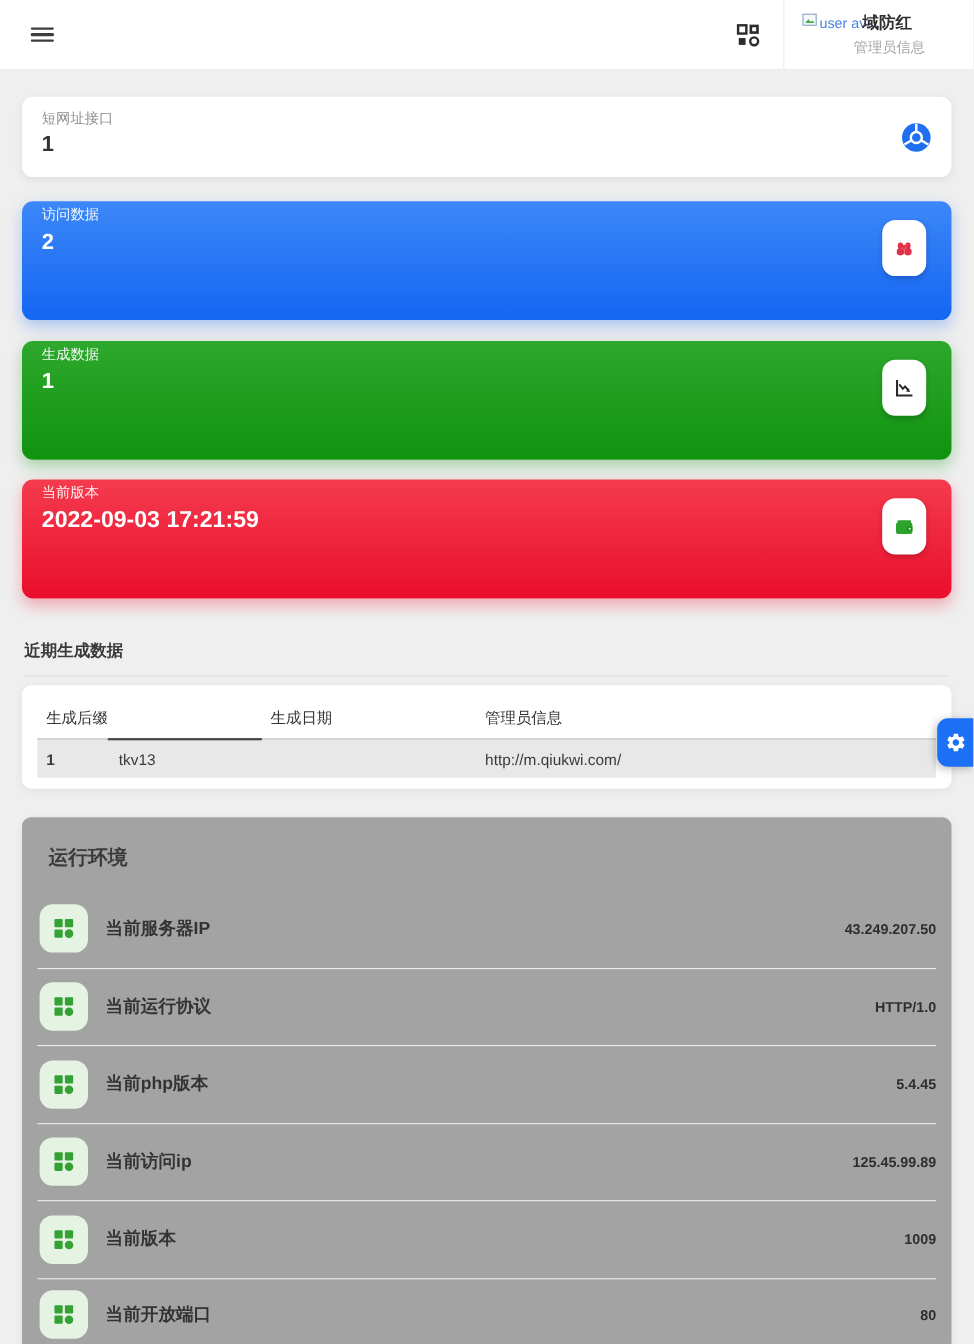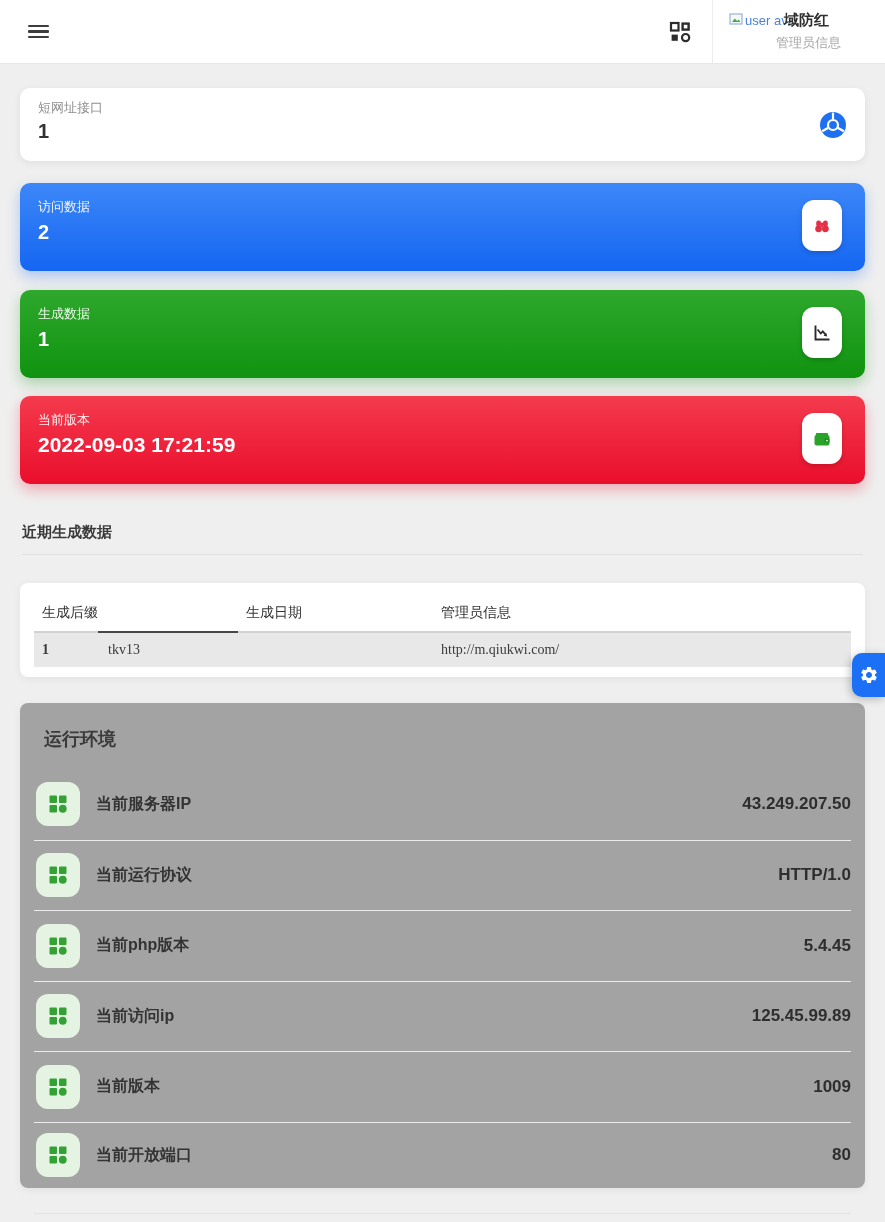--- a/index.html
+++ b/index.html
@@ -23,40 +23,40 @@
   .user-name { font-size:15px; font-weight:700; color:#2f2f2f; margin-left:-7px; position:relative; z-index:2; }
   .user-role { font-size:13px; color:#a6a6a6; text-align:right; margin-top:3px; }
   
   .content { padding:24px 20px 0; position:relative; }
   .stat { border-radius:10px; position:relative; padding:12px 18px 0; }
   .stat .s-label { font-size:13px; line-height:15px; }
   .stat .s-value { font-size:20px; line-height:24px; font-weight:700; margin-top:4px; }
   .stat.white { background:#fff; height:73px; margin-bottom:22px; box-shadow:0 2px 8px rgba(0,0,0,.07); }
   .stat.white .s-label { color:#8f8f8f; }
   .stat.white .s-value { color:#323232; font-weight:600; }
-  .stat.colored { height:88px; padding-top:16px; color:#fff; }
+  .stat.colored { height:108px; padding-top:4px; color:#fff; }
   .stat.colored .s-label { color:rgba(255,255,255,.93); }
   .stat.colored .s-value { line-height:26px; margin-top:5px; }
   .stat.blue { background:linear-gradient(180deg,var(--blue_top,#3c87f8),var(--blue_bottom,#1566f2));
     margin-bottom:19px; box-shadow:0 6px 14px rgba(21,102,242,.30); }
   .stat.green { background:linear-gradient(180deg,var(--green_top,#2ea82d),var(--green_bottom,#10930f));
     margin-bottom:18px; box-shadow:0 6px 14px rgba(16,147,15,.30); }
   .stat.red { background:linear-gradient(180deg,var(--red_top,#f43b4d),var(--red_bottom,#ea0e2c));
     box-shadow:0 6px 14px rgba(234,14,44,.30); }
   .stat.red .s-value { font-size:21px; }
   .chrome-wrap { position:absolute; right:18px; top:50%; transform:translateY(-50%); display:flex; }
   .icon-box { position:absolute; right:23px; top:17px; width:40px; height:51px; background:#fff;
     border-radius:12px; display:flex; align-items:center; justify-content:center;
     box-shadow:0 2px 5px rgba(0,0,0,.18); }
   
   .section-title { margin:37px 2px 0; font-size:15px; font-weight:700; color:#3a3a3a; line-height:22px; }
   .section-divider { height:1px; background:#e0e0e0; margin:11px 2px 0; }
   
-  .table-card { background:#fff; border-radius:8px; margin-top:28px; padding:12px 14px 10px;
-    box-shadow:0 2px 8px rgba(0,0,0,.06);font-family:Liberation Serif, serif; }
+  .table-card { background:#fff; border-radius:8px; margin-top:8px; padding:12px 14px 10px;
+    box-shadow:0 2px 8px rgba(0,0,0,.06); }
   .t-head { display:grid; grid-template-columns:66px 138px 195px auto; height:38px;
     align-items:center; position:relative; border-bottom:2px solid #d2d2d2; }
   .t-head .th { grid-column:1 / span 2; padding-left:8px; font-size:14px; font-weight:500; color:#333; }
   .t-head .th2 { grid-column:3; }
   .t-head .th3 { grid-column:4; }
   .t-head .th2,.t-head .th3 { grid-row:1; padding-left:8px; font-size:14px; font-weight:500; color:#333; }
   .sort-underline { position:absolute; left:64px; bottom:-2px; width:140px; height:2px; background:#474747; }
   .t-row { display:grid; grid-template-columns:66px 138px 195px auto; height:34px;
     align-items:center; background:#e8e8e8; font-size:14px; color:#3a3a3a; }
   .t-row > div { padding-left:8px; }
@@ -65,21 +65,21 @@
   .env-card { background:#a3a3a3; border-radius:8px; margin-top:26px; padding:24px 14px 0;
     box-shadow:0 2px 8px rgba(0,0,0,.06); }
   .env-title { font-size:18px; font-weight:600; color:#3a3a3a; line-height:24px; padding-left:10px; }
   .env-list { margin-top:18px; }
   .env-item { display:flex; align-items:center; height:70.5px; }
   .env-item + .env-item { border-top:1px solid #ececec; }
   .env-item:last-child { height:66px; }
   .env-icon { width:44px; height:44px; margin-left:2px; background:var(--icon_green_bg,#e5f4e2);
     border-radius:12px; display:flex; align-items:center; justify-content:center; flex:0 0 auto; }
   .env-label { margin-left:16px; font-size:16px; font-weight:700; color:#333; }
-  .env-value { margin-left:auto; font-size:17px; font-weight:700; color:#2e2e2e; }
+  .env-value { margin-left:auto; font-size:13px; font-weight:700; color:#2e2e2e; }
   .bottom-divider { height:1px; background:#e2e2e2; margin:25px 14px 0; }
   
   .gear-fab { position:absolute; top:653px; right:0; width:33px; height:44px;
     background:var(--accent,#1c70f5); border-radius:10px 0 0 10px; display:flex;
     align-items:center; justify-content:center; box-shadow:-2px 2px 8px rgba(0,0,0,.25);
     cursor:pointer; z-index:5; }
 </style>
 </head>
 <body>
 

